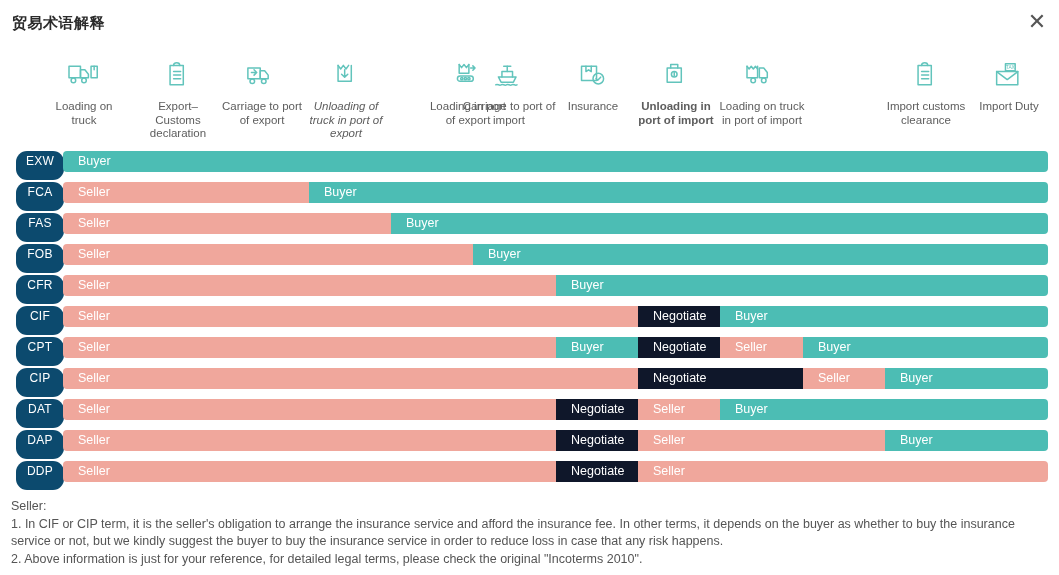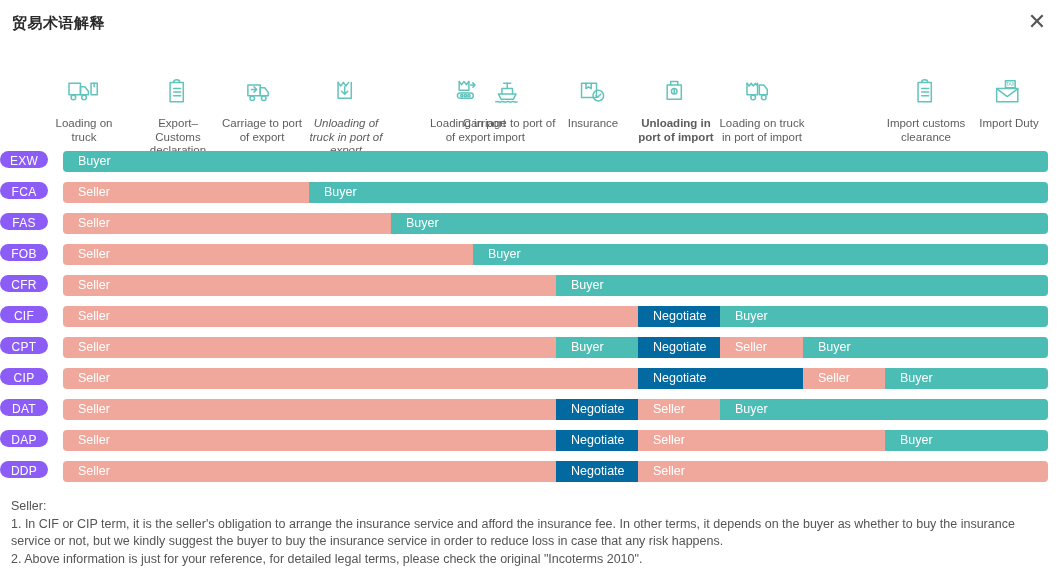--- a/index.html
+++ b/index.html
@@ -22,56 +22,56 @@
     font-family:"DejaVu Sans","Liberation Sans",sans-serif;
   }
   .close-btn{
     position:absolute;right:8px;top:8px;
     width:28px;height:28px;line-height:28px;text-align:center;
     font-size:22px;color:#555;cursor:pointer;
     font-family:"DejaVu Sans",sans-serif;
   }
 
   
-  .icon-strip{position:absolute;left:0;top:73px;width:917px;height:92px;}
+  .icon-strip{position:absolute;left:0;top:56px;width:917px;height:92px;}
   .icon-cell{
     position:absolute;top:0;
     text-align:center;
   }
   .icon-glyph{height:40px;display:flex;align-items:center;justify-content:center;}
   .icon-glyph svg{display:block;}
   .icon-label{
     margin-top:4px;
     font-size:11.5px;line-height:13.5px;color:#5d5d5d;
     font-family:"Liberation Sans",sans-serif;
   }
 
   
   .rows{position:absolute;left:0;top:148px;width:1059px;}
   .row{position:relative;height:31px;}
   .pill{
-    position:absolute;left:0;top:3px;
-    width:48px;height:17px;line-height:21px;
-    border-radius:11px;background:#8b5cf6;color:#ffffff;
+    position:absolute;left:16px;top:3px;
+    width:48px;height:29px;line-height:21px;
+    border-radius:11px;background:#0c4a6e;color:#ffffff;
     font-size:12px;text-align:center;letter-spacing:0.3px;
   }
   .bar{
     position:absolute;left:63px;top:3px;right:11px;height:21px;
     border-radius:4px;overflow:hidden;
     display:flex;
   }
   .seg{
     height:21px;line-height:21px;
     color:#ffffff;font-size:12.5px;
     padding-left:15px;box-sizing:border-box;
     white-space:nowrap;overflow:hidden;
   }
   .seg.seller{background:#f0a79c;}
   .seg.buyer{background:#4cbdb4;}
-  .seg.negotiate{background:#0369a1;}
+  .seg.negotiate{background:#0f172a;}
 
   
   .notice{
     position:absolute;left:11px;top:498px;width:1040px;
     font-size:12.5px;line-height:17.5px;color:#555555;
     font-family:"Liberation Sans",sans-serif;
   }
   .notice div{white-space:normal;}
 </style>
 </head>

